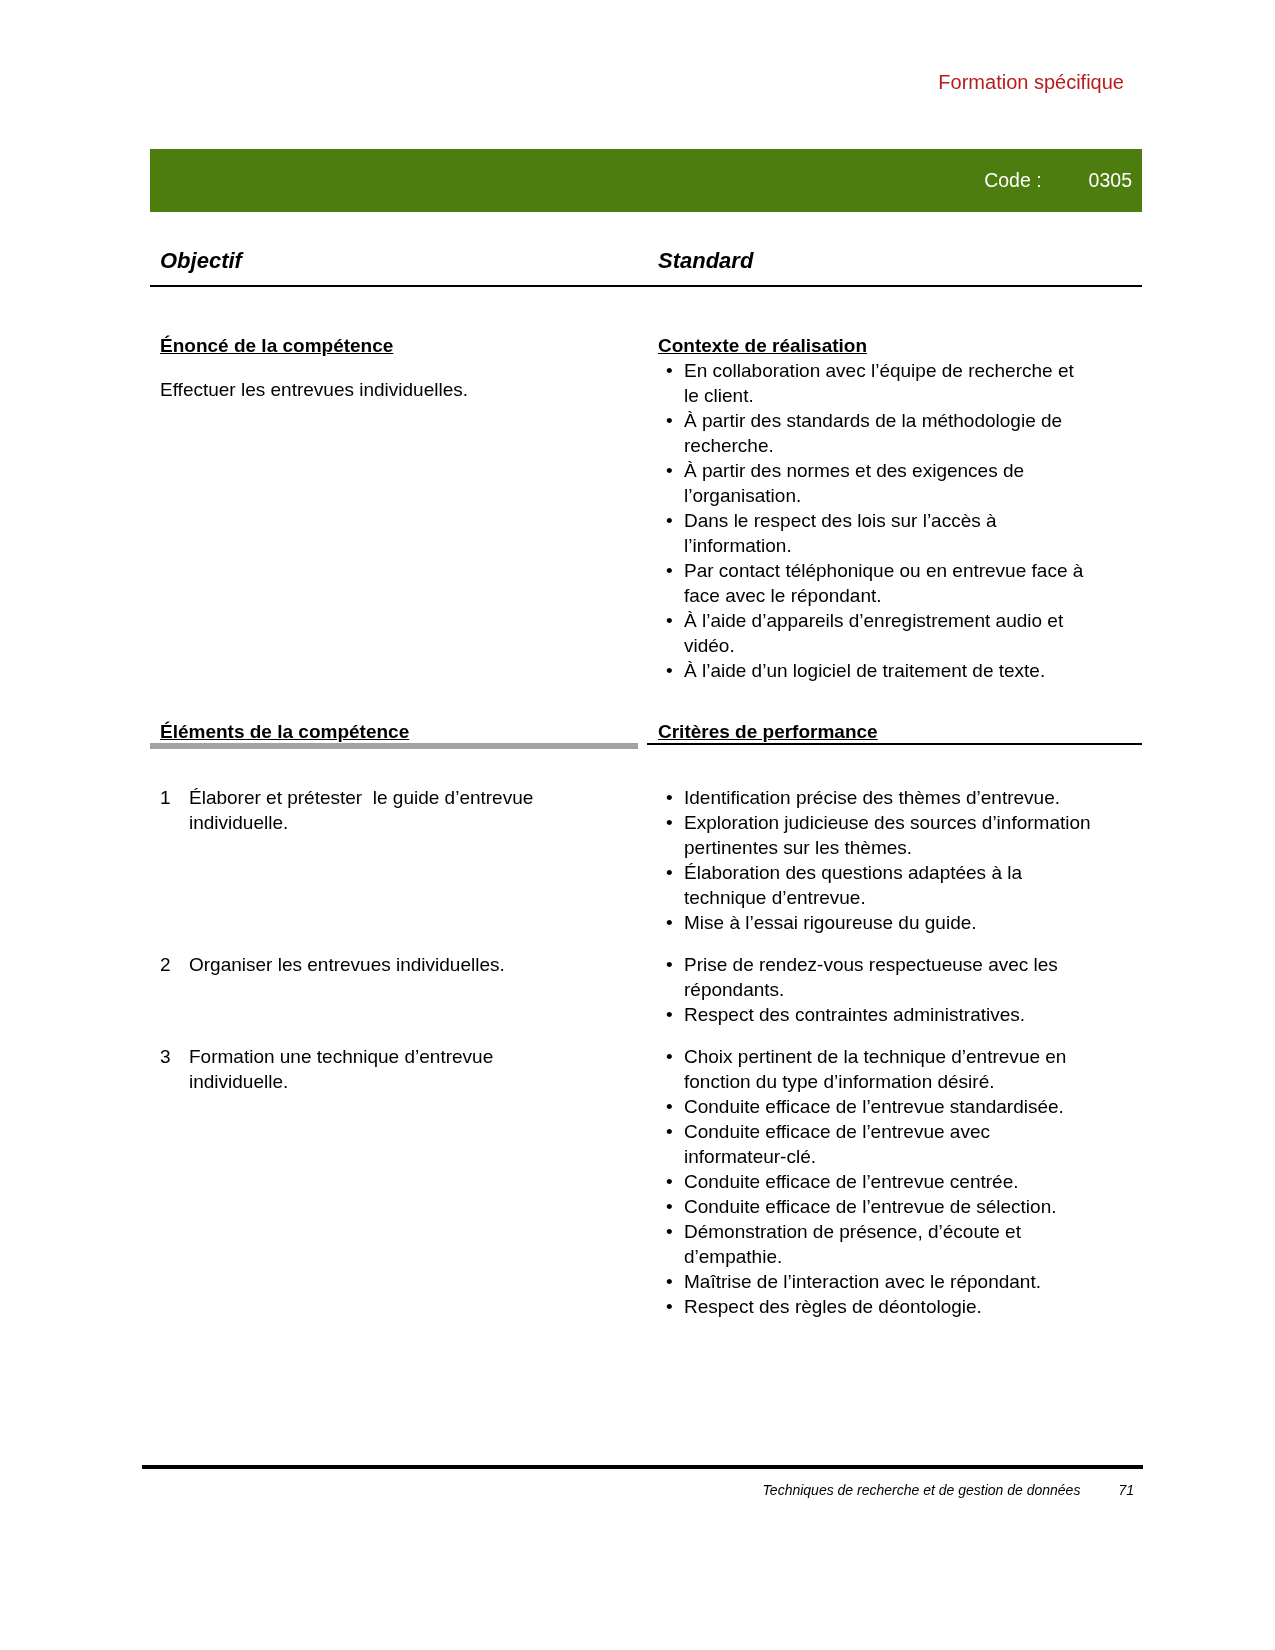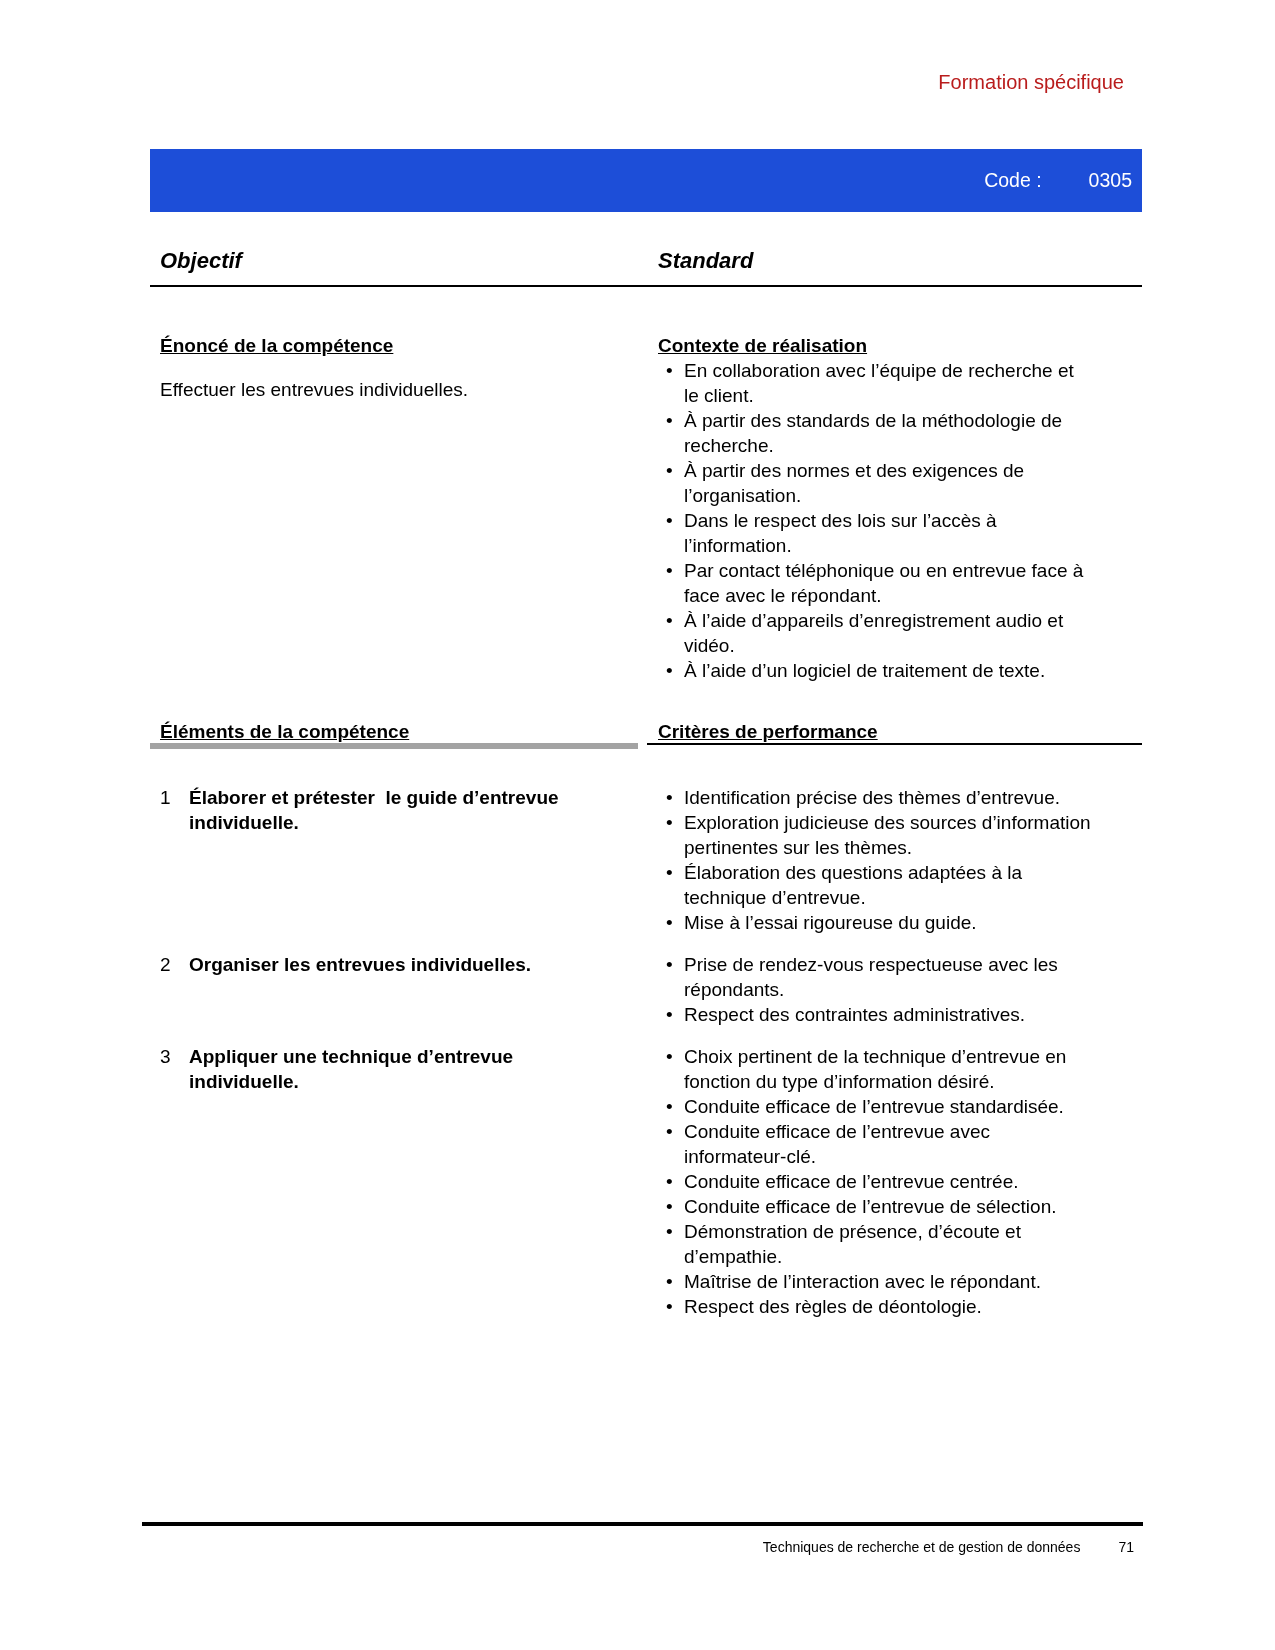--- a/index.html
+++ b/index.html
@@ -17,21 +17,21 @@
   
   .running-head {
     padding-top:70px;
     text-align:right; padding-right:18px;
     color:#b91c1c; font-size:20px; line-height:24px;
   }
 
   
   .code-banner {
     margin-top:55px; height:63px;
-    background:#1d4ed8; color:#ffffff;
+    background:#4d7c0f; color:#ffffff;
     display:flex; align-items:center; justify-content:flex-end;
     gap:47px; padding-right:10px; box-sizing:border-box;
     font-size:19.5px;
   }
 
   
   .two-col { display:flex; align-items:flex-start; }
   .cell-left  { width:488px; box-sizing:border-box; padding-left:10px; margin-right:9px; flex:none; }
   .cell-right { flex:1; min-width:0; }
 
@@ -55,24 +55,24 @@
   .heads-2 { margin-top:38px; }
   .heads-2 h3 { line-height:22px; }
   .heads-2 .cell-left  { border-bottom:6px solid #a3a3a3; }
   .heads-2 .cell-right { border-bottom:2px solid #000; padding-left:11px; }
 
   
   .rows { margin-top:36px; }
   .row { margin-bottom:17px; }
   .item { display:flex; }
   .item .num { width:29px; flex:none; }
-  .item .item-text { max-width:380px; white-space:pre-wrap;font-weight:bold; }
-
-  
-  .footer { position:absolute; left:142px; top:1522px; width:1001px; }
+  .item .item-text { max-width:380px; white-space:pre-wrap; }
+
+  
+  .footer { position:absolute; left:142px; top:1465px; width:1001px;font-style:italic; }
   .footer-rule { height:4px; background:#000000; }
   .footer-row {
     margin-top:13px; display:flex; justify-content:flex-end; align-items:baseline;
     gap:38px; padding-right:9px;
     font-size:14px; line-height:17px;
   }
 </style>
 </head>
 <body>
 
@@ -165,21 +165,21 @@
 
 
               <li>Respect des contraintes administratives.</li>
             </ul>
         </div>
       </div>
 
       <div class="two-col row">
         <div class="cell-left item">
           <span class="num">3</span>
-          <span class="item-text">Appliquer une technique d’entrevue individuelle.</span>
+          <span class="item-text">Formation une technique d’entrevue individuelle.</span>
         </div>
         <div class="cell-right">
           <ul class="bullets">
 
               <li>Choix pertinent de la technique d’entrevue en fonction du type d’information désiré.</li>
 
               <li>Conduite efficace de l’entrevue standardisée.</li>
 
 
               <li>Conduite efficace de l’entrevue avec informateur-clé.</li>

